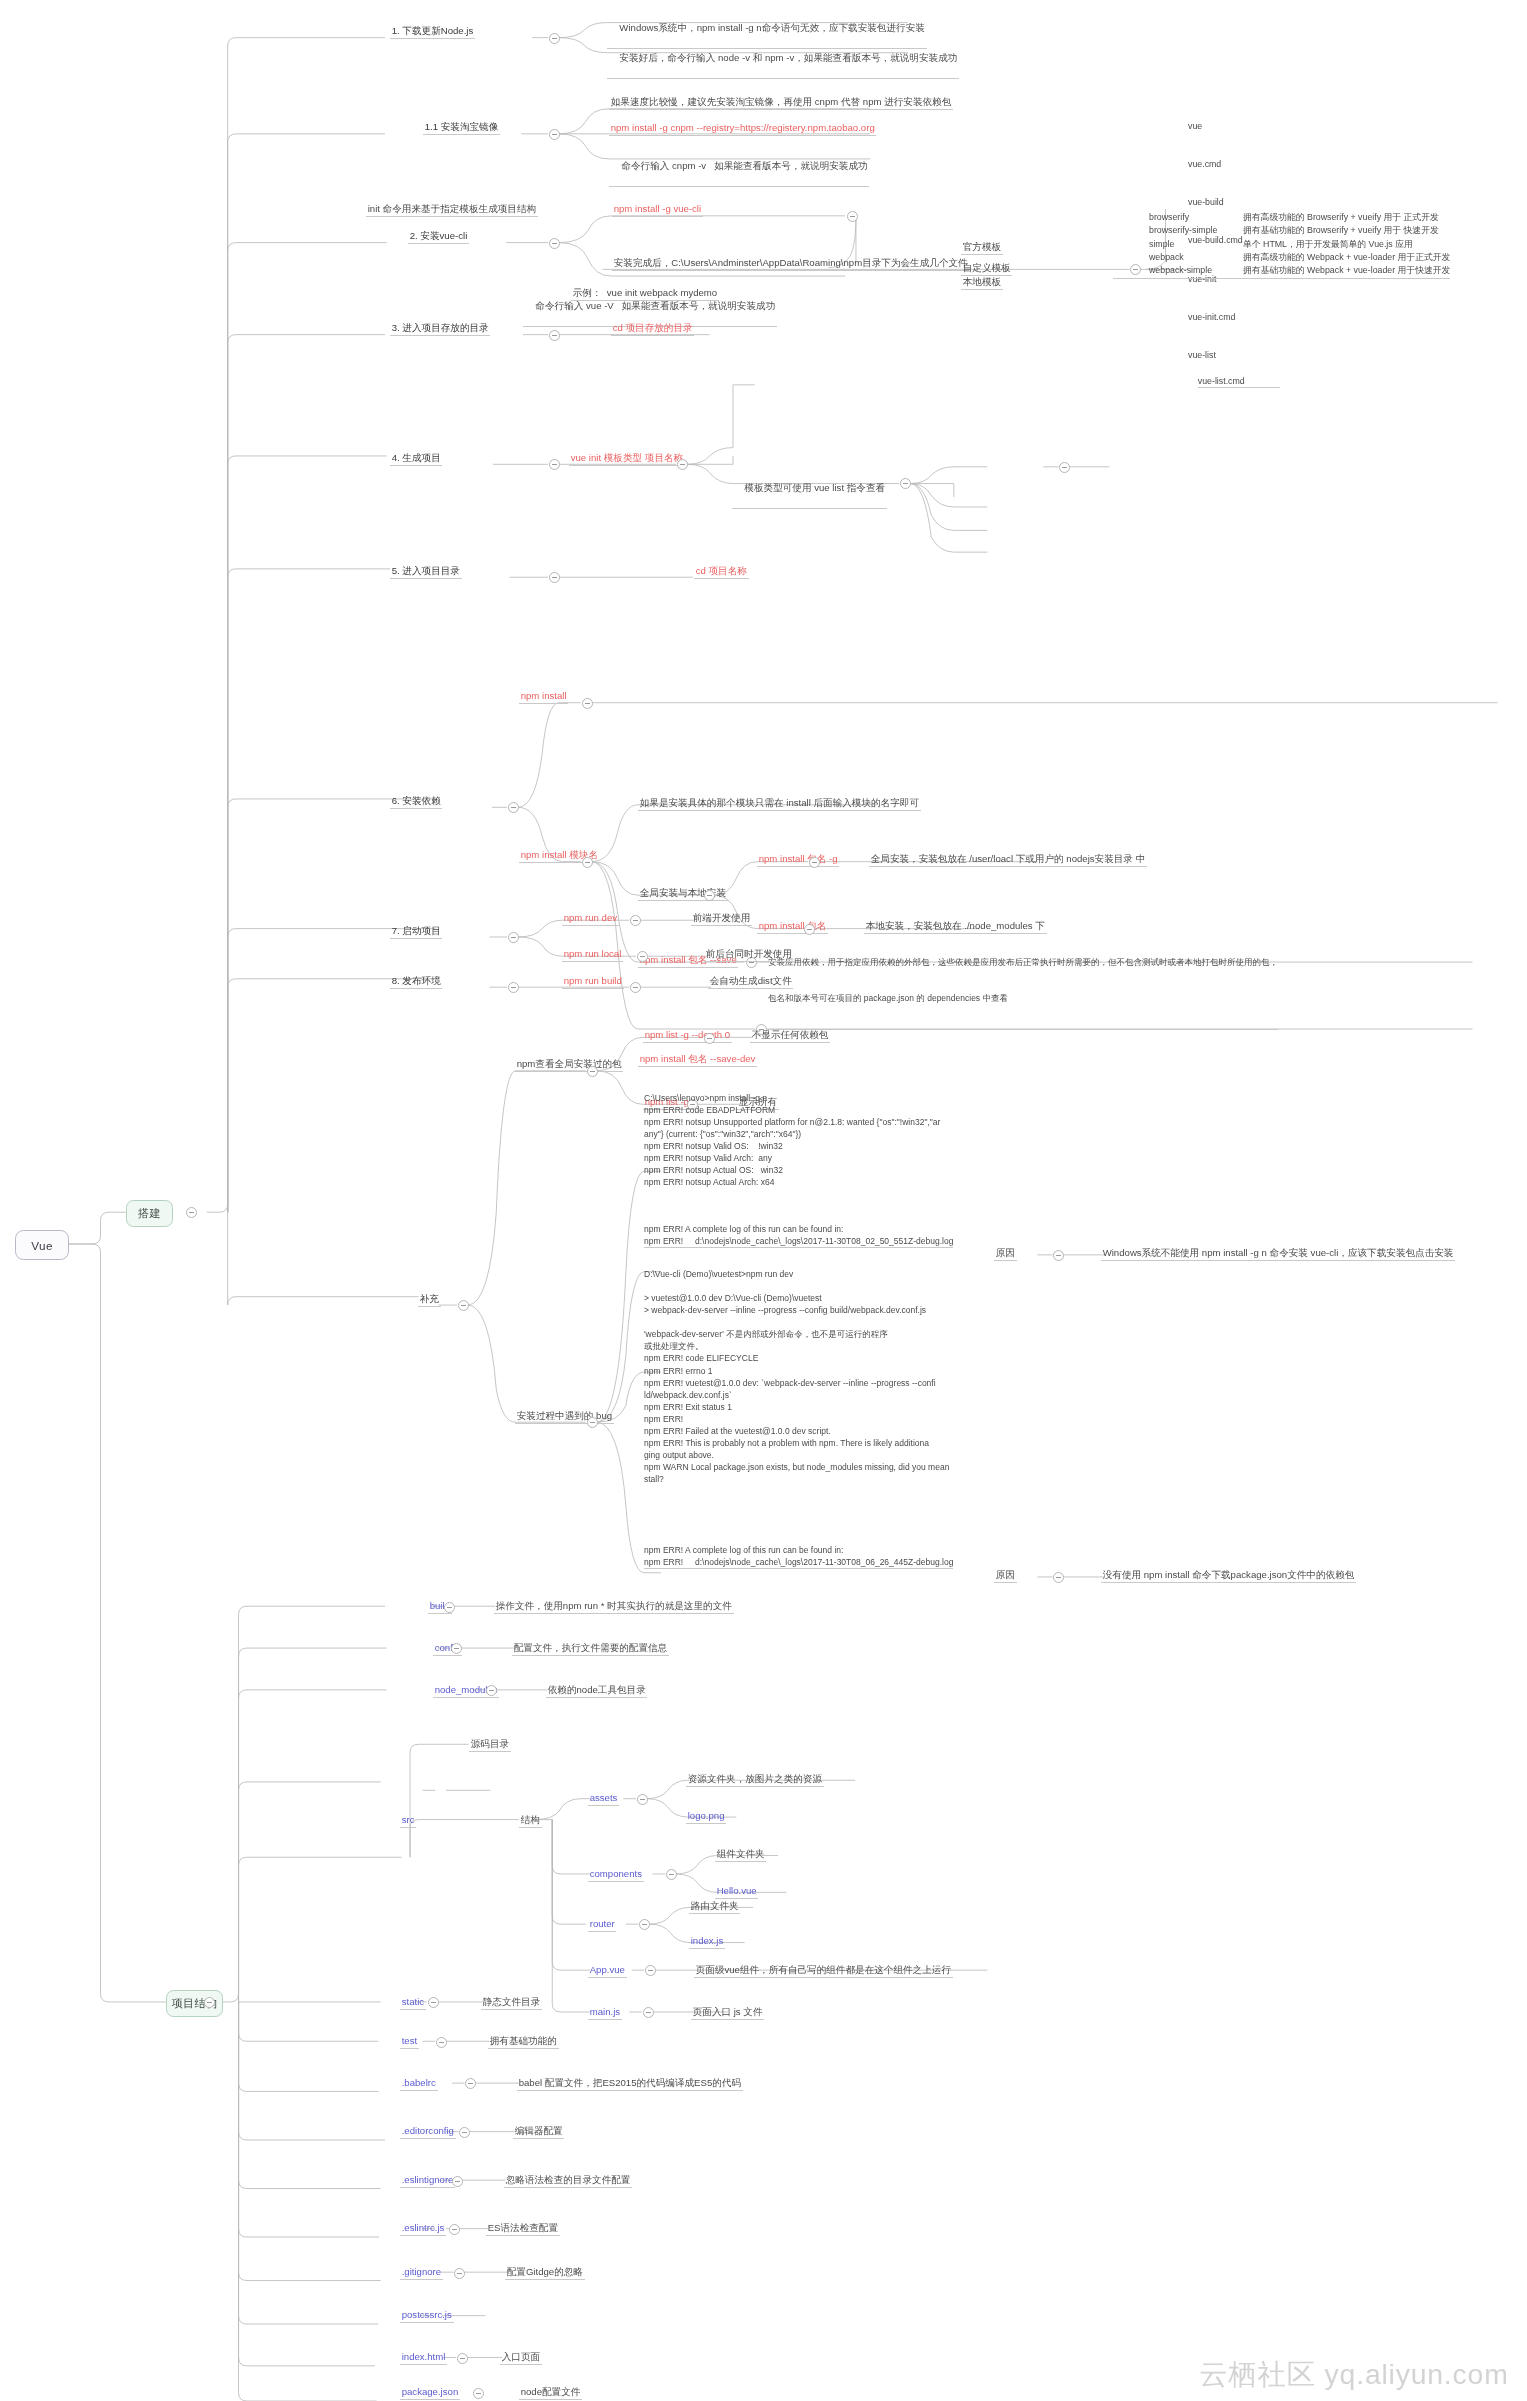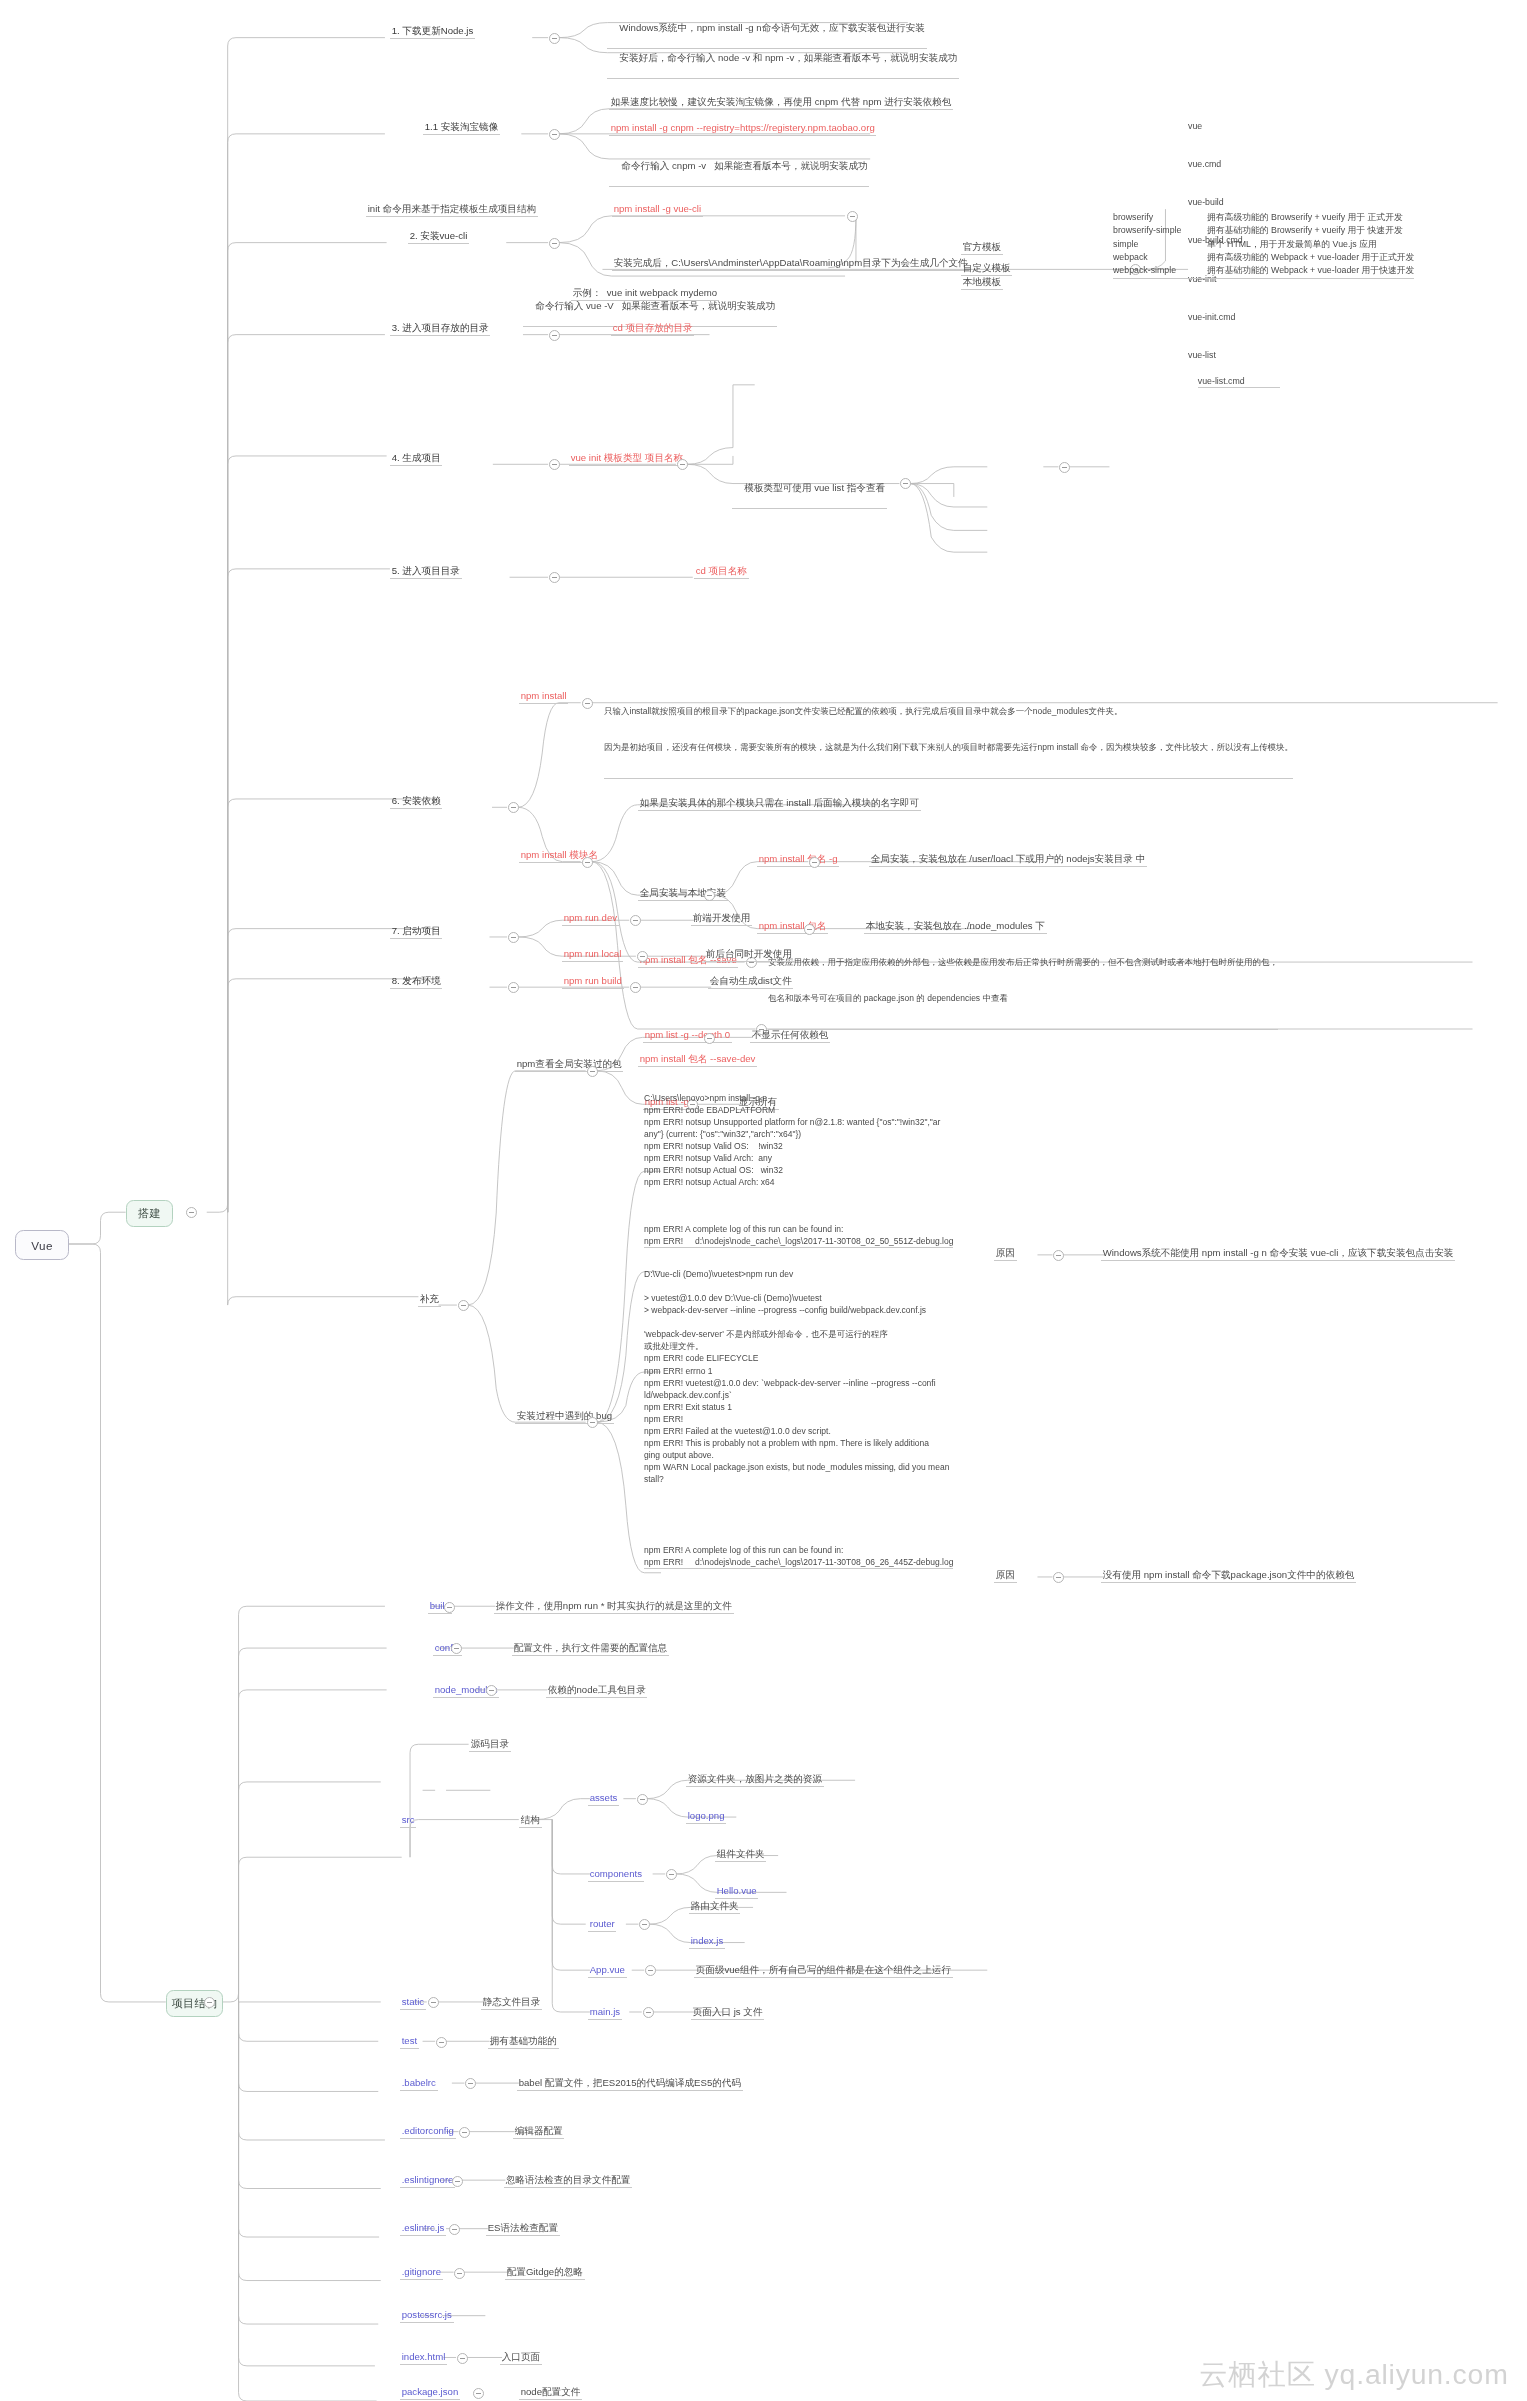--- a/index.html
+++ b/index.html
@@ -79,21 +79,21 @@
     white-space:pre;
     font-size:8.5px;
     line-height:1.42;
     color:#4a4a4a;
   }
   .console.u{border-bottom:0.8px solid #c9c9c9;display:inline-block;}
 
   
   .listblock{position:absolute;font-size:8.8px;line-height:1.45;color:#4a4a4a;white-space:pre;}
   .tmplrow{display:flex;}
-  .tmplrow .k{width:94px;}
+  .tmplrow .k{width:94px;margin-left:36px;}
   .tmplrow .v{}
   .tmplblock{position:absolute;font-size:8.8px;line-height:1.52;color:#4a4a4a;}
   .tmplblock .last{border-bottom:0.8px solid #c9c9c9;}
 
   
   .watermark{
     position:absolute;
     right:18.4px;bottom:6.7px;
     font-size:28.4px;
     color:rgba(150,150,150,.42);
@@ -379,24 +379,20 @@
 
   <div class="node u dark" style="left:390px;top:565px;">5. 进入项目目录</div>
   <div class="toggle" style="left:549px;top:572px;"></div>
   <div class="node u red" style="left:694px;top:565px;">cd 项目名称</div>
 
   <div class="node u dark" style="left:390px;top:795px;">6. 安装依赖</div>
   <div class="toggle" style="left:508px;top:802px;"></div>
 
   <div class="node u red" style="left:519px;top:690px;">npm install</div>
   <div class="toggle" style="left:582px;top:698px;"></div>
-  <div class="console u xs" style="left:604px;top:681px;">
-    <div style="white-space:pre-wrap;max-width:891px;">只输入install就按照项目的根目录下的package.json文件安装已经配置的依赖项，执行完成后项目目录中就会多一个node_modules文件夹。</div>
-    <div style="white-space:pre-wrap;max-width:891px;">因为是初始项目，还没有任何模块，需要安装所有的模块，这就是为什么我们刚下载下来别人的项目时都需要先运行npm install 命令，因为模块较多，文件比较大，所以没有上传模块。</div>
-  </div>
 
   <div class="node u red" style="left:519px;top:849px;">npm install 模块名</div>
   <div class="toggle" style="left:582px;top:857px;"></div>
   <div class="node u" style="left:638px;top:797px;">如果是安装具体的那个模块只需在 install 后面输入模块的名字即可</div>
 
   <div class="node u" style="left:638px;top:887px;">全局安装与本地安装</div>
   <div class="toggle" style="left:704px;top:890px;"></div>
   <div class="node u red" style="left:757px;top:853px;">npm install 包名 -g</div>
   <div class="toggle" style="left:809px;top:857px;"></div>
   <div class="node u" style="left:869px;top:853px;">全局安装，安装包放在 /user/loacl 下或用户的 nodejs安装目录 中</div>

